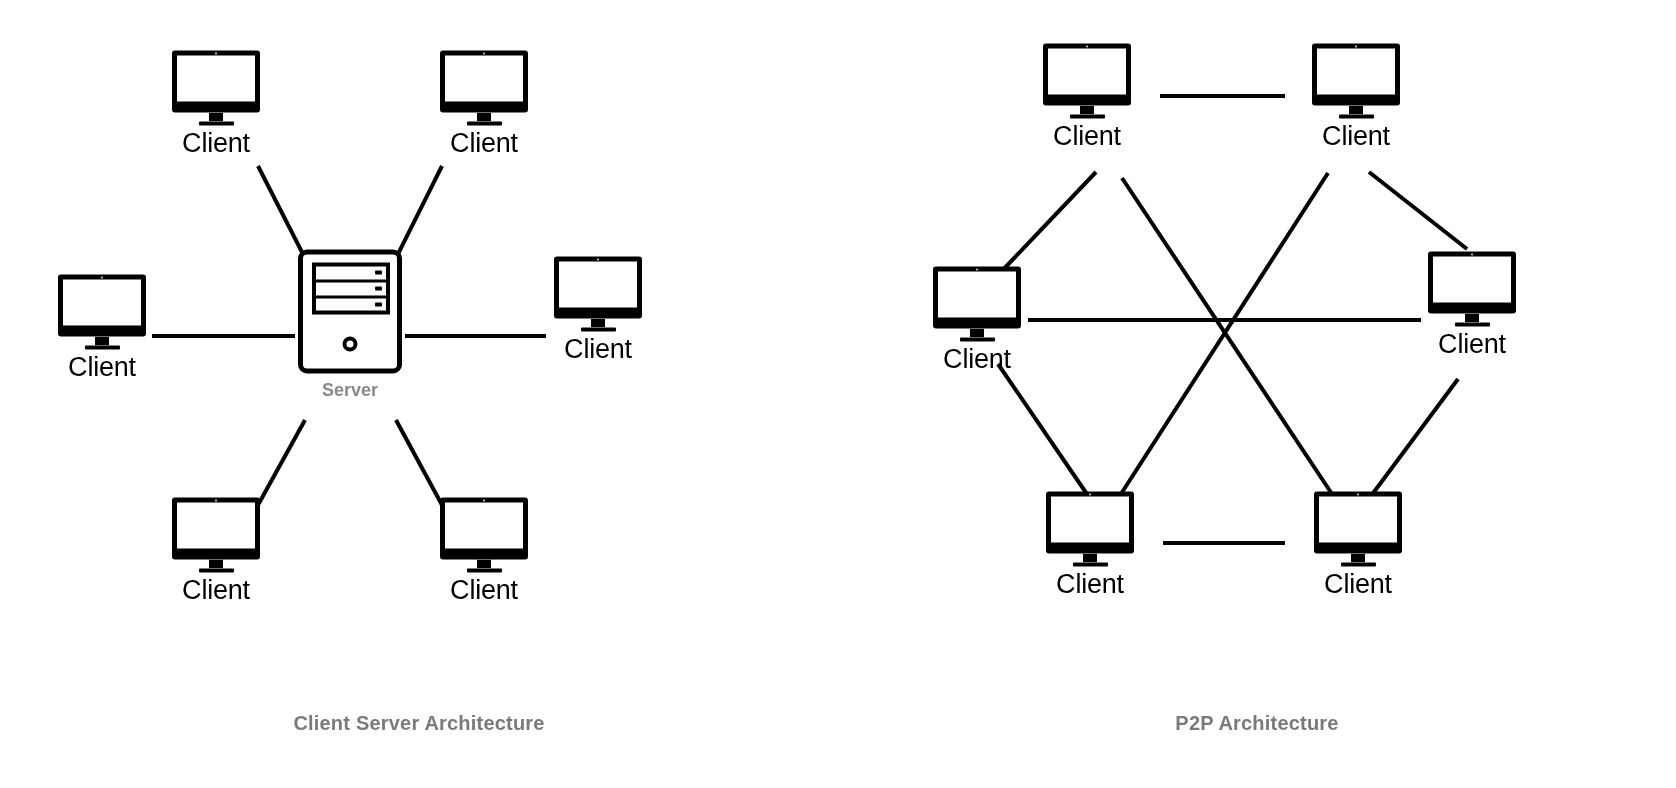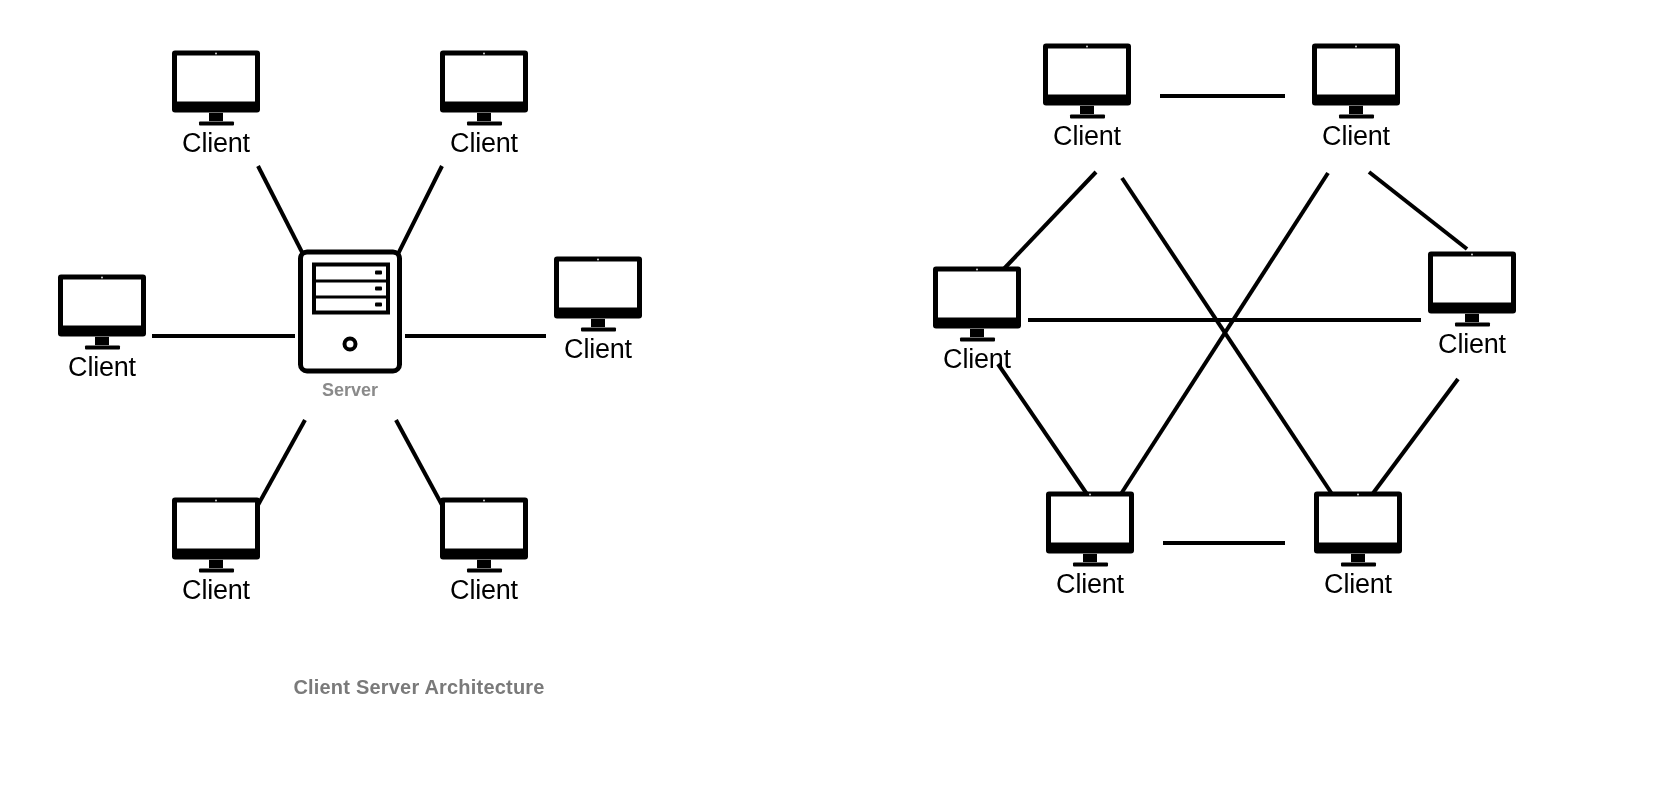--- a/index.html
+++ b/index.html
@@ -165,20 +165,21 @@
   
   .panel-caption {
     position: absolute;
     width: 100%;
     text-align: center;
     color: #7a7a7a;
     font-weight: bold;
     font-size: 20px;
     letter-spacing: 0.2px;
     white-space: nowrap;
+    margin-top: 36px;
   }
 </style>
 </head>
 <body>
 
 <div id="canvas" style="background: rgb(255, 255, 255);">
 
   <div class="panel" id="panel-client-server">
     <svg class="edges-svg" id="edges-cs" viewBox="0 0 838 788">
         <line x1="258" y1="166" x2="305" y2="258" stroke="#000000" stroke-width="4" stroke-linecap="butt"></line>
@@ -374,15 +375,16 @@
                 <div class="monitor-cam" style="top: 2px;"></div>
               </div>
               <div class="monitor-neck" style="width: 14px; height: 9px; clip-path: polygon(0% 0%, 100% 0%, 118% 100%, -18% 100%);"></div>
               <div class="monitor-base" style="width: 35px; height: 4px;"></div>
             </div>
             <div class="node-label" style="color: rgb(0, 0, 0);">Client</div>
           </div>
         </div>
       </div>
 
+    <div class="panel-caption" id="p2p-caption" style="top: 676px; color: rgb(122, 122, 122);">P2P Architecture</div>
   </div>
 
 </div>
 
 </body></html>

